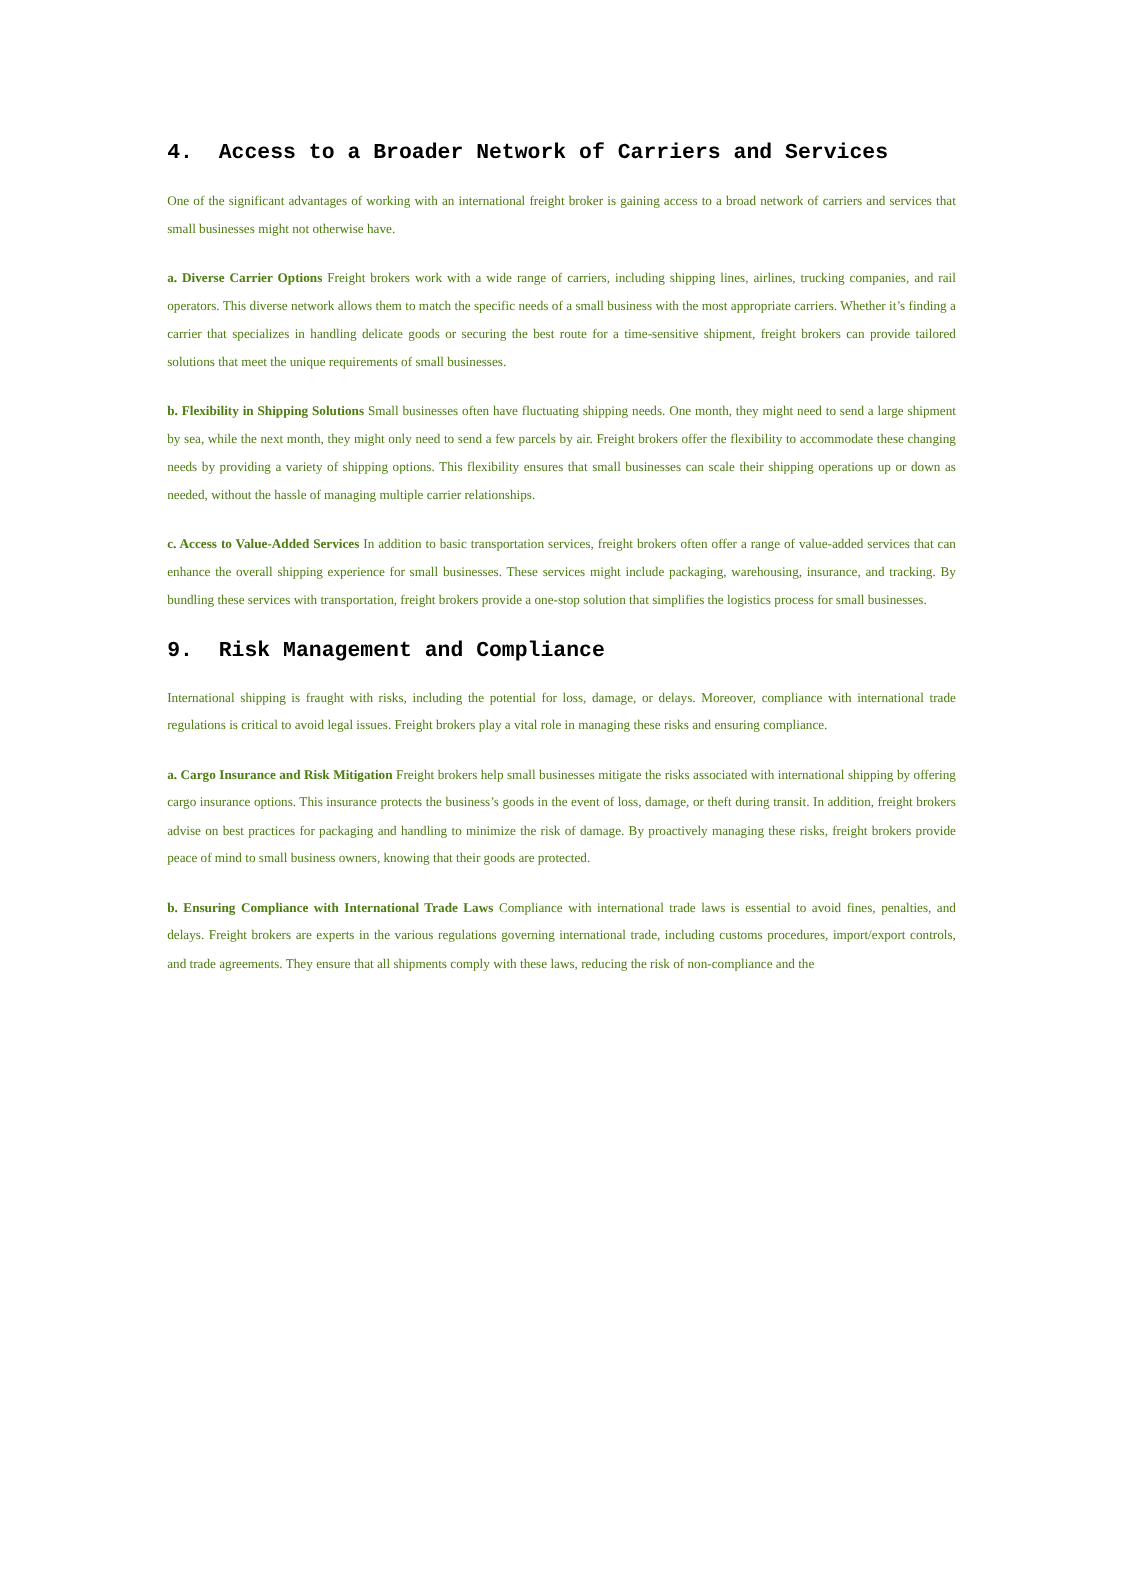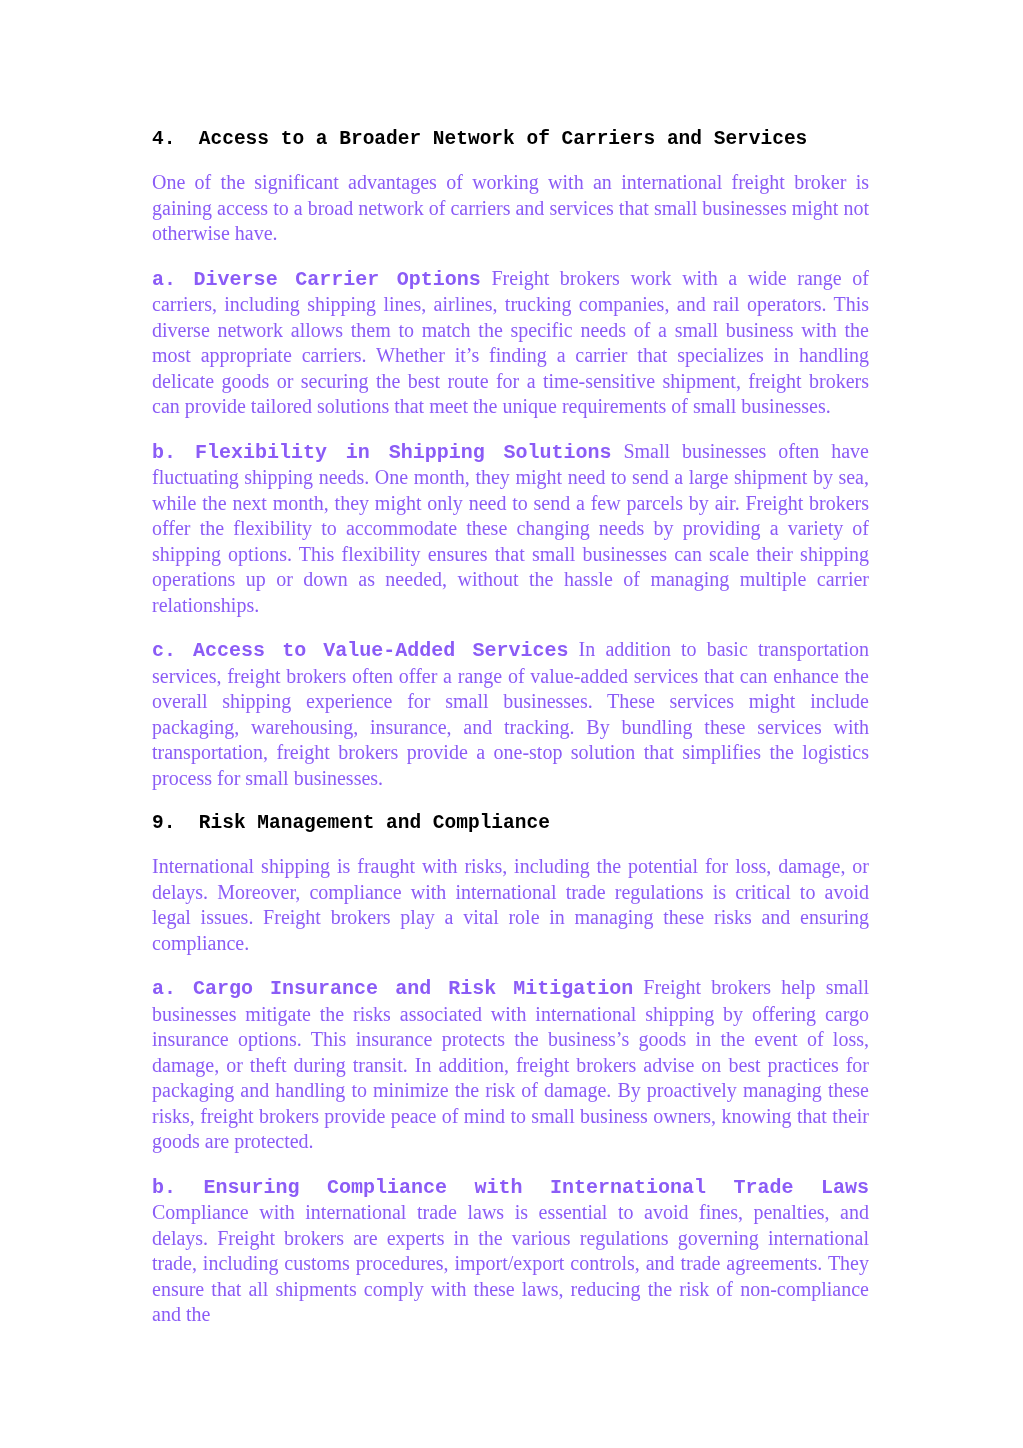--- a/index.html
+++ b/index.html
@@ -25,29 +25,28 @@
     font-family: "Liberation Mono", "DejaVu Sans Mono", monospace;
     font-weight: bold;
     font-size: 19.5px;
     line-height: 26px;
     margin: 0 0 18px 0;
     white-space: pre-wrap;
     color: #000000;
   }
   .para {
     font-family: "Liberation Serif", "DejaVu Serif", serif;
-    font-size: 20px;
+    font-size: 12px;
     line-height: 25.5px;
     text-align: justify;
     margin: 0 0 19px 0;
-    color: #8b5cf6;
+    color: #4d7c0f;
   }
   .para .lead {
     font-weight: bold;
-    font-family: Liberation Mono, monospace;
   }
 </style>
 </head>
 <body>
 
 <div class="doc-page">
   <div class="doc-content">
 
     <h2 class="sec-heading">4.  Access to a Broader Network of Carriers and Services</h2>
 

